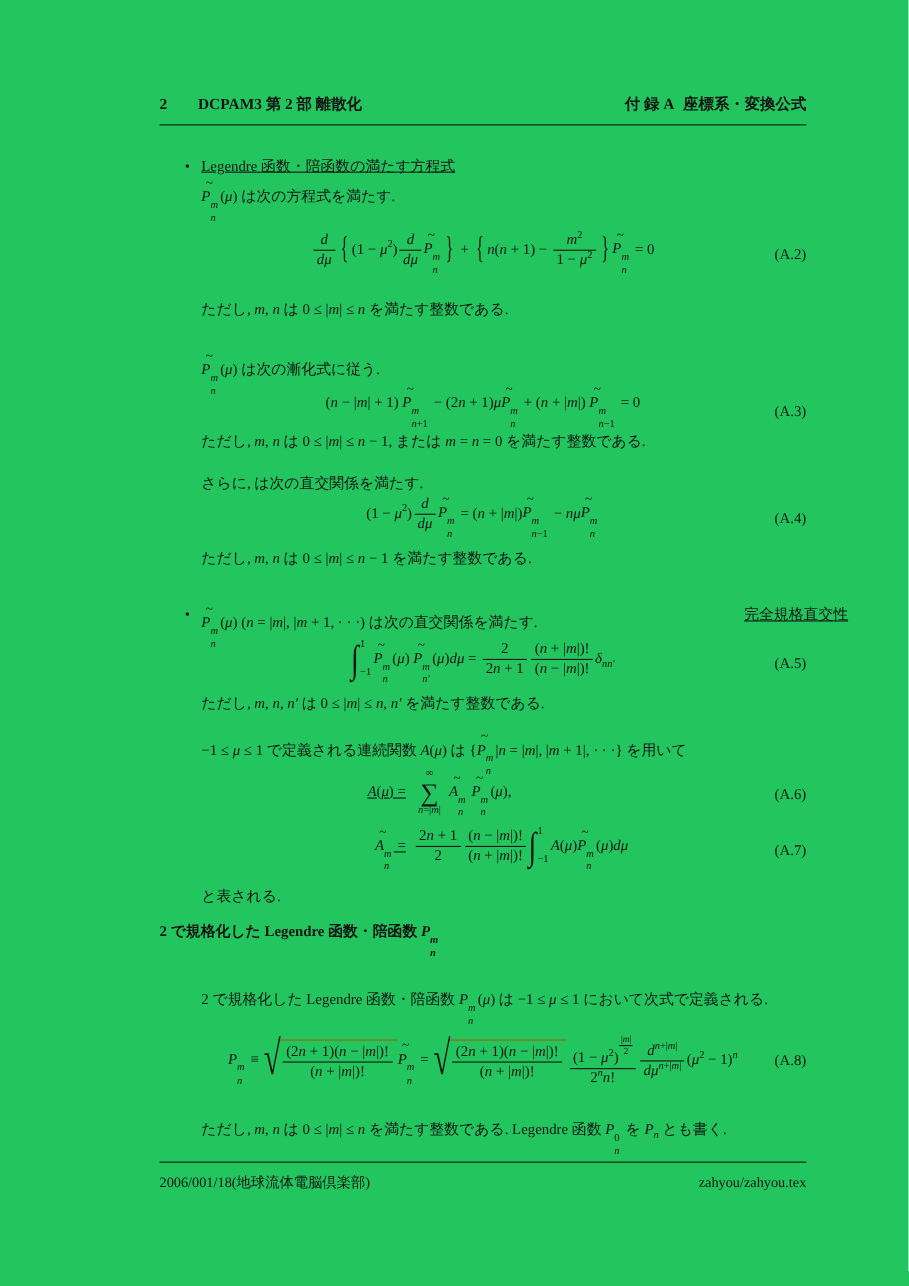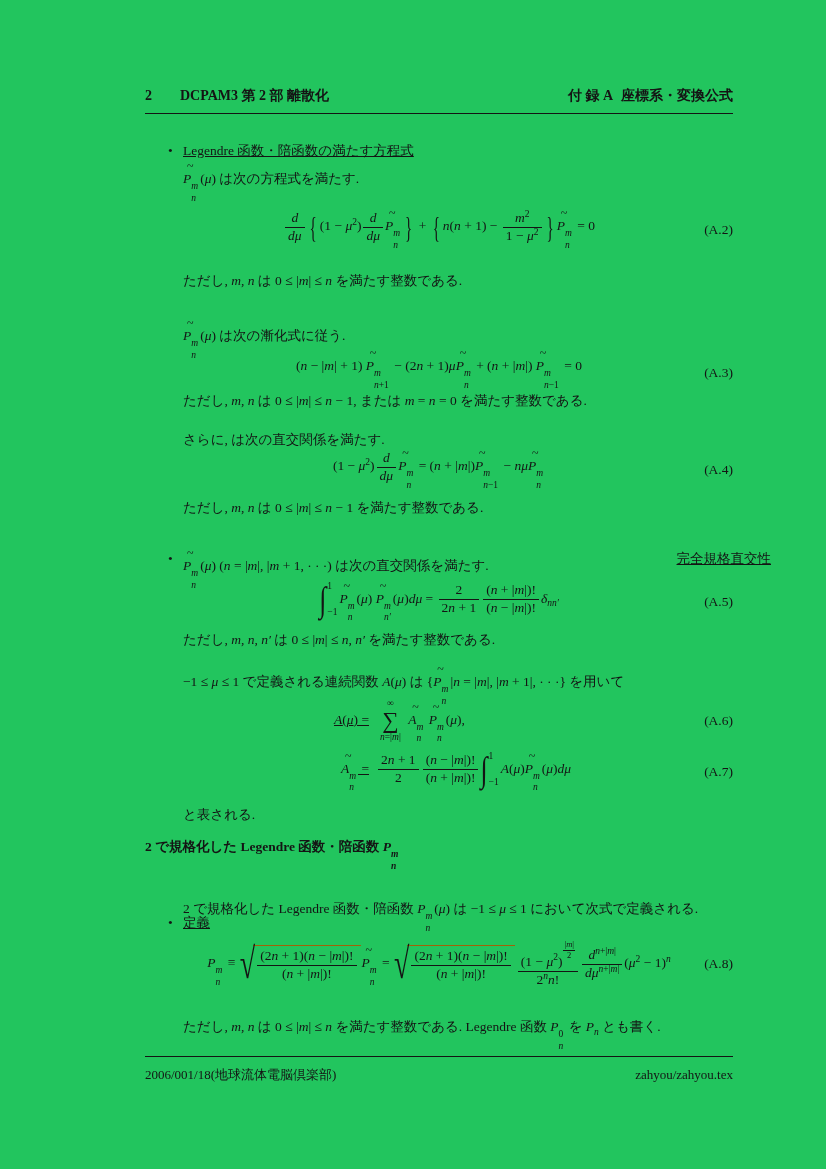--- a/index.html
+++ b/index.html
@@ -170,21 +170,20 @@
               <span><i>n</i></span>
             </span>(<i>μ</i>)<i>dμ</i></span></span>
       <span class="eqlab">(A.7)</span>
     </div>
     <div class="ab ind" style="top:805px;">と表される.</div>
 
     <div class="ab bold" style="top:837px;">2 で規格化した Legendre 函数・陪函数 <i>P</i><span class="sc">
           <span><i>m</i></span>
           <span><i>n</i></span>
         </span></div>
-    <div class="ab blt" style="top:873px;">定義</div>
     <div class="ab ind" style="top:899px;">2 で規格化した Legendre 函数・陪函数 <i>P</i><span class="sc">
           <span><i>m</i></span>
           <span><i>n</i></span>
         </span>(<i>μ</i>) は −1 ≤ <i>μ</i> ≤ 1 において次式で定義される.</div>
     <div class="ab eqrow" style="top:940px;">
       <span class="eq"><i>P</i><span class="sc">
             <span><i>m</i></span>
             <span><i>n</i></span>
           </span> ≡ <span class="sqrt">
             <span class="rd">√</span>

